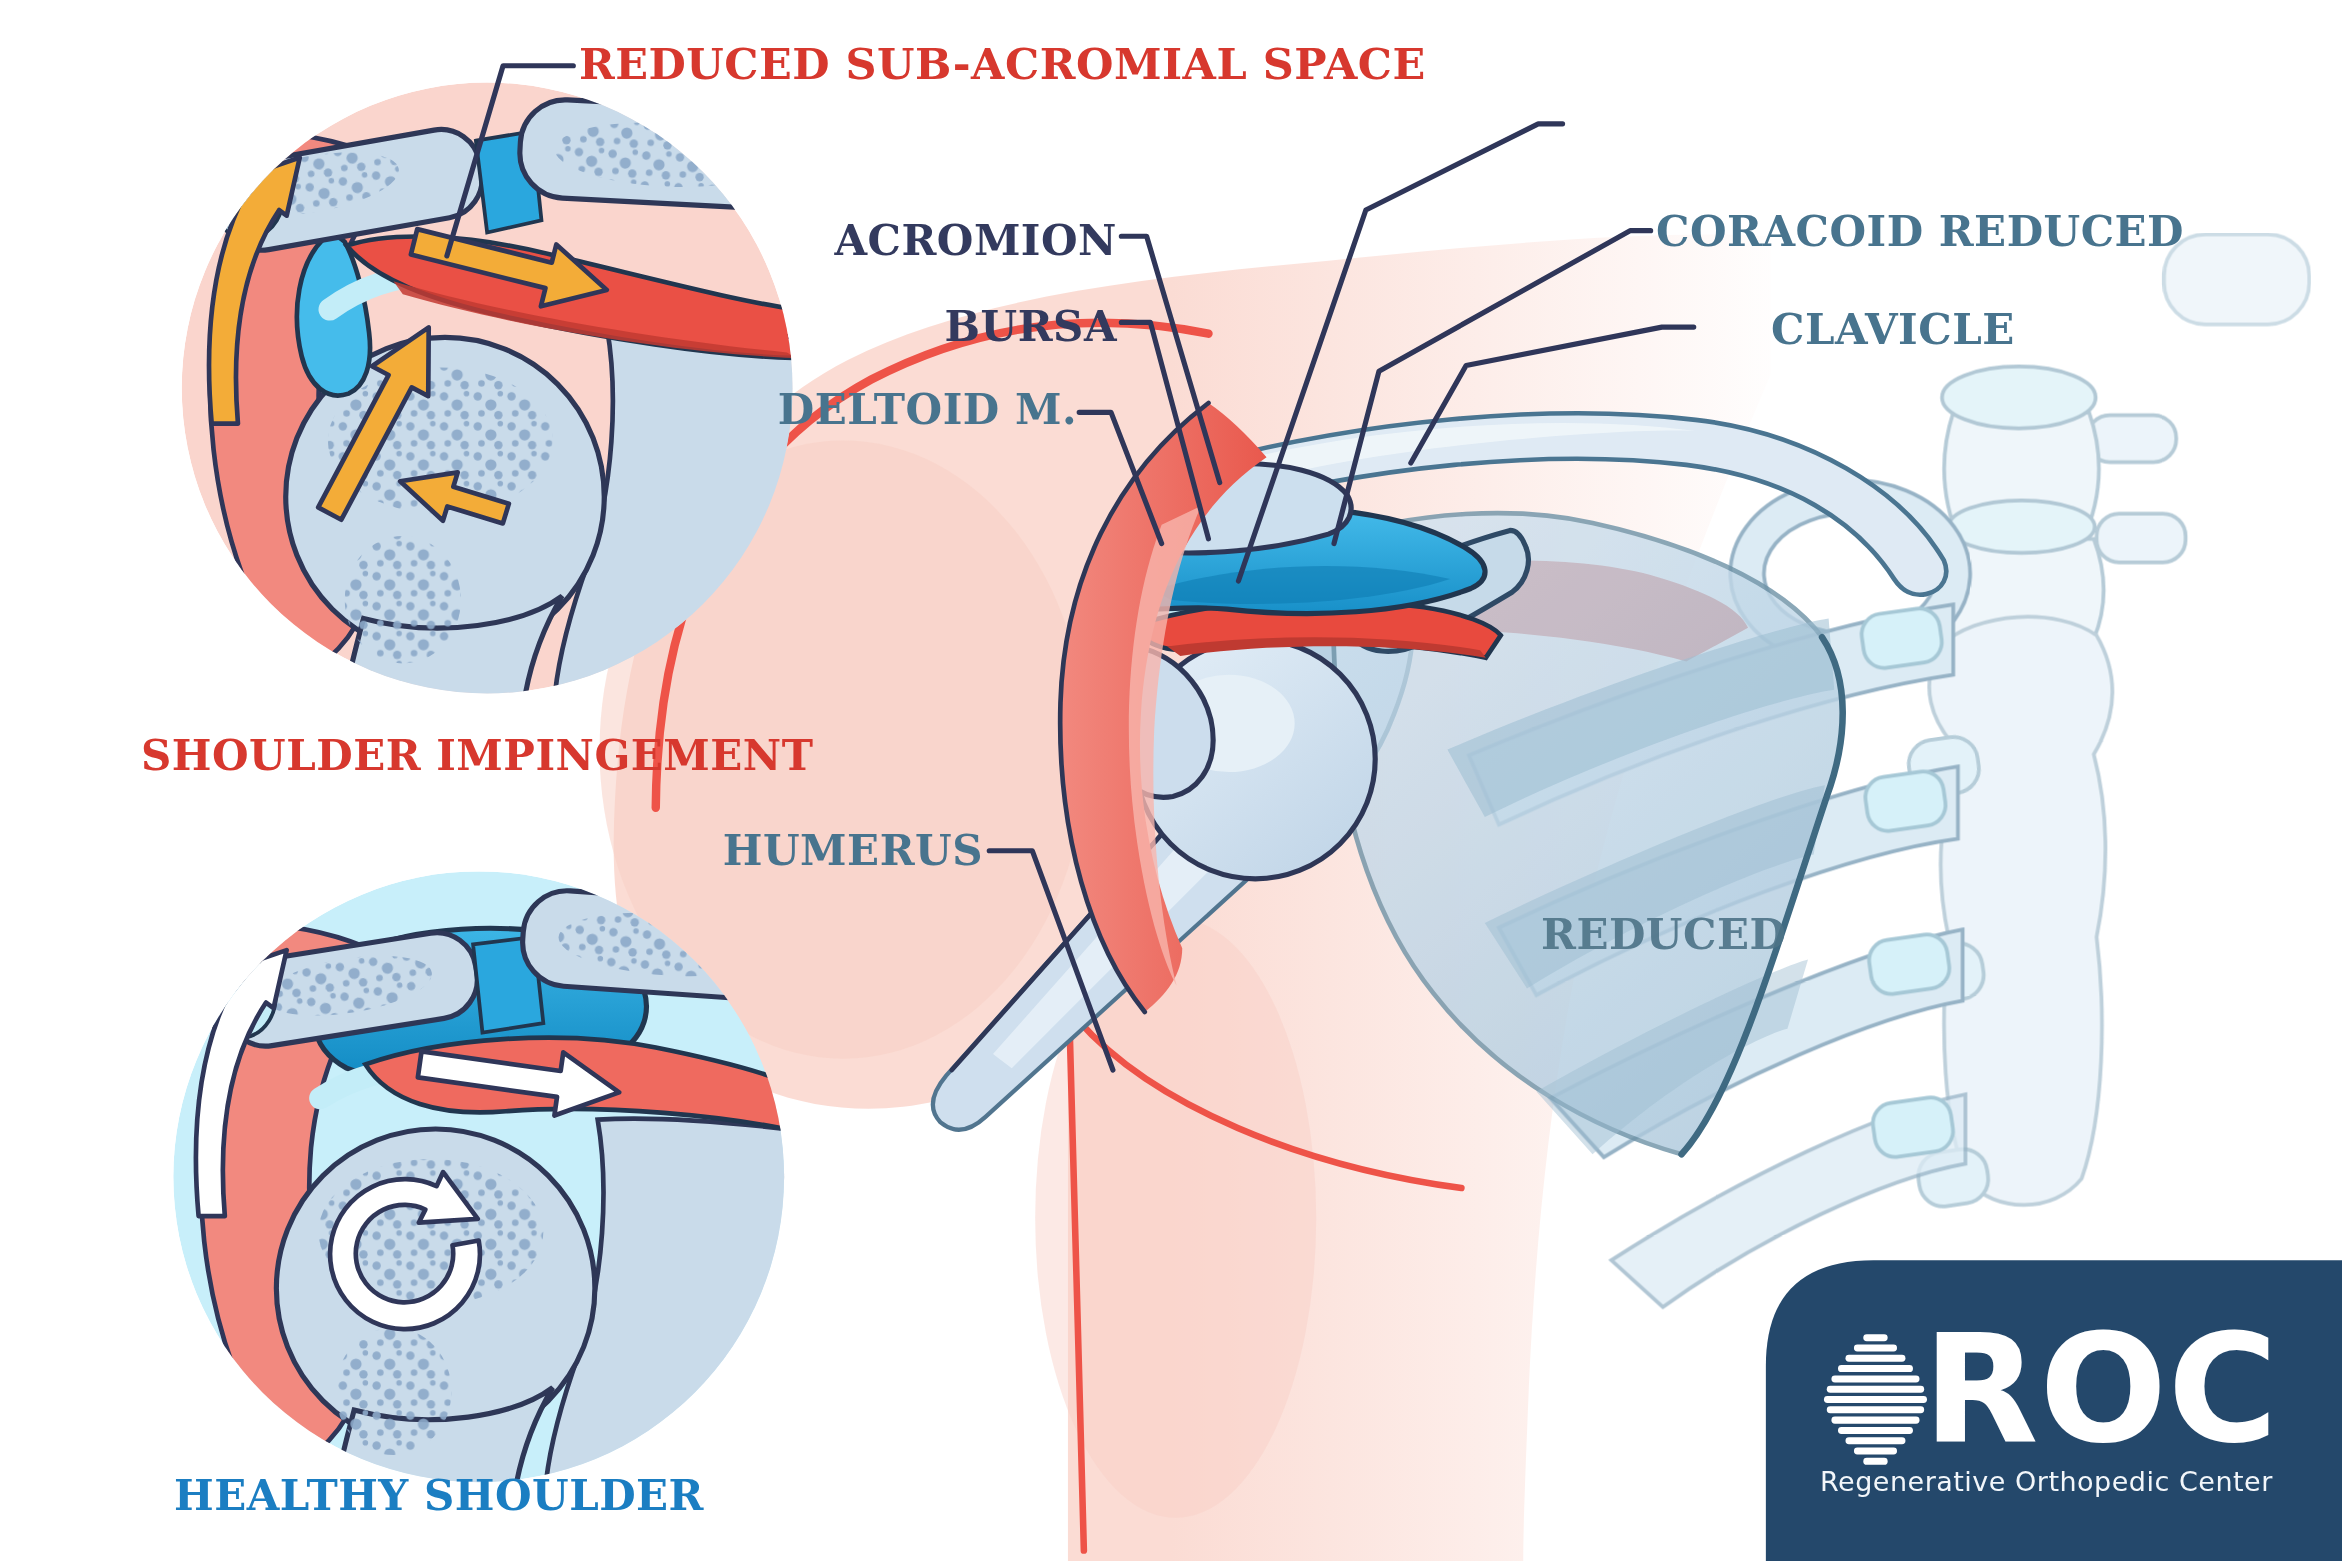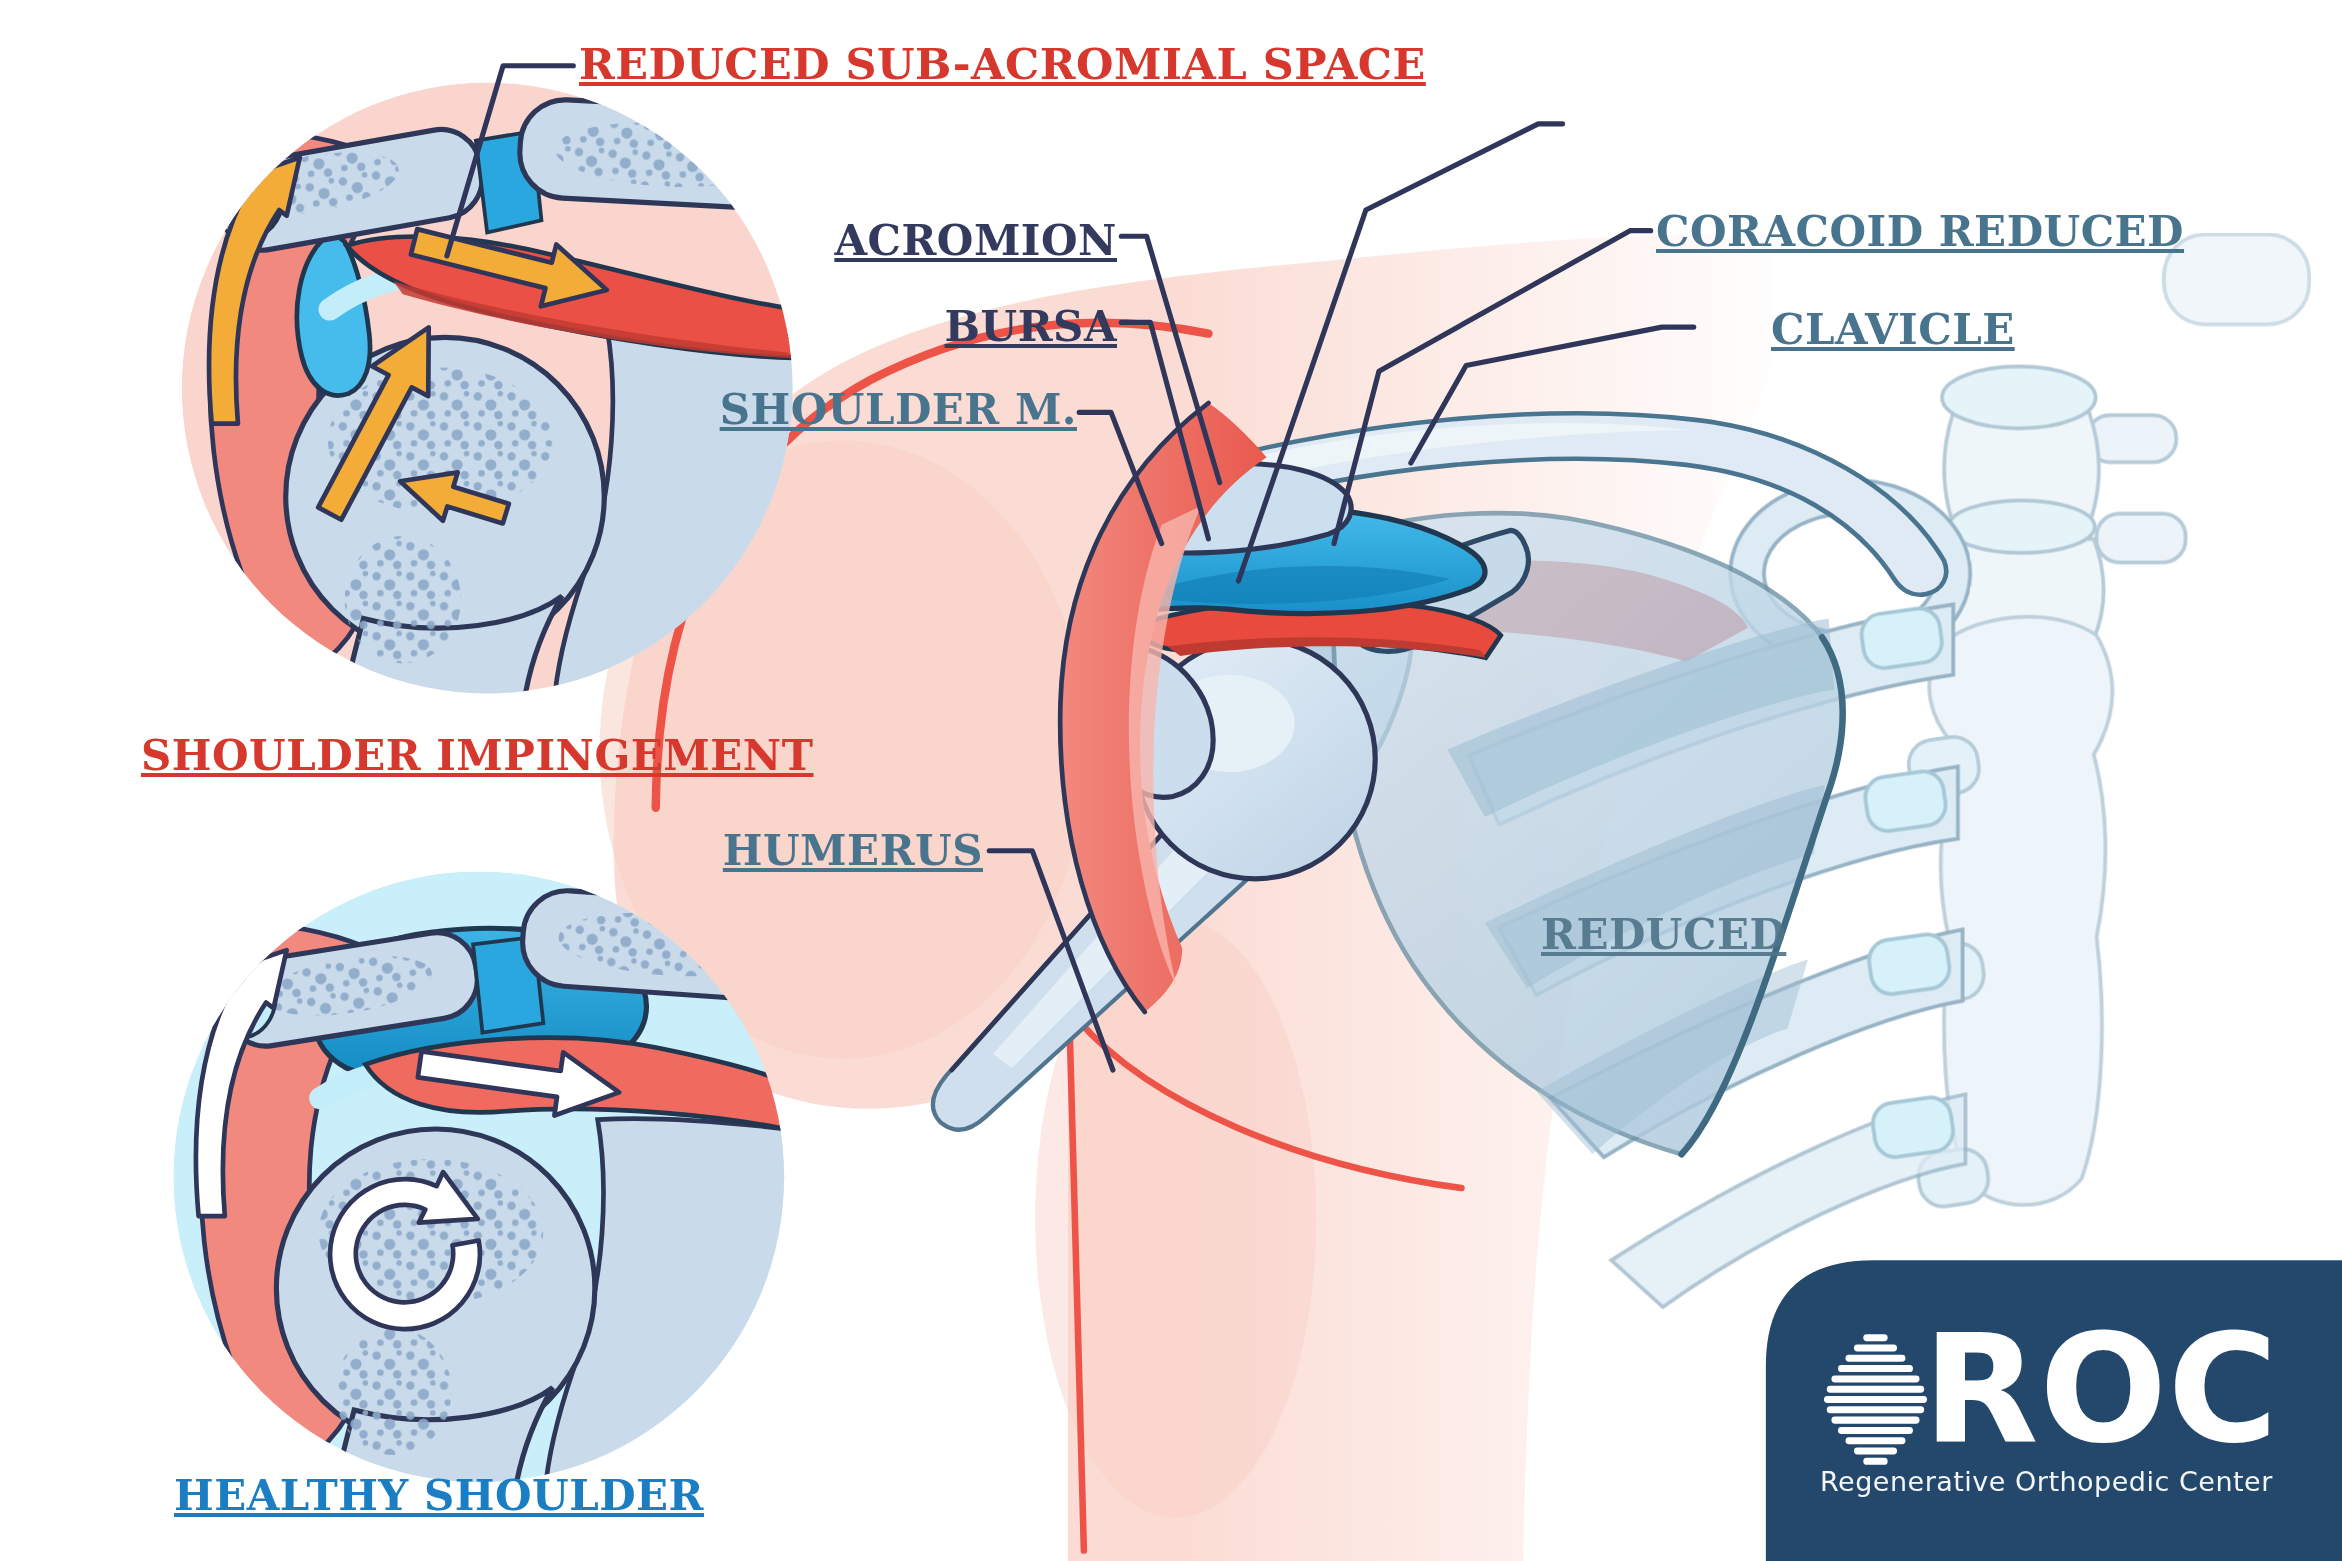--- a/index.html
+++ b/index.html
@@ -1,20 +1,20 @@
 <!DOCTYPE html>
 <html style="font-size:15px"><head>
 <meta charset="utf-8">
 <style>
   html,body{margin:0;padding:0;background:#fff;}
   #stage{position:relative;width:2342px;height:1562px;background:#ffffff;overflow:hidden;
          font-family:"DejaVu Serif","Liberation Serif",serif;}
   #art{position:absolute;left:0;top:0;}
   .lbl{position:absolute;font-weight:700;font-size:42px;line-height:1.1;white-space:nowrap;
-       letter-spacing:0.5px;text-decoration:underline;}
+       letter-spacing:0.5px;}
   .red{color:#d7382e;}
   .navy{color:#333a5e;}
   .steel{color:#48748e;}
   .blue{color:#1b7ec2;}
   .scap{color:#4d7387;opacity:.9;}
   .caption{text-align:left;width:637px;}
   .logo-name{position:absolute;left:1923px;top:1314px;color:#ffffff;
        font-family:"DejaVu Sans","Liberation Sans",sans-serif;font-weight:700;
        font-size:150px;line-height:1;letter-spacing:0.9px;}
   .logo-tag{position:absolute;left:1820px;top:1466px;color:#f2f6fa;
@@ -313,21 +313,21 @@
       <rect x="1970" y="1534" width="64" height="7.5" rx="3.7"></rect>
       <rect x="1979" y="1545" width="46" height="7.5" rx="3.7"></rect>
       <rect x="1989" y="1556" width="26" height="7.5" rx="3.7"></rect>
     </g>
   </g>
 </svg>
 
 <div class="lbl red" style="left:579px;top:41px;font-size:43px;">REDUCED SUB-ACROMIAL SPACE</div>
 <div class="lbl navy" style="right:1225px;top:218px;">ACROMION</div>
 <div class="lbl navy" style="right:1225px;top:304px;">BURSA</div>
-<div class="lbl steel" style="right:1265px;top:387px;">SHOULDER M.</div>
+<div class="lbl steel" style="right:1265px;top:387px;">DELTOID M.</div>
 <div class="lbl steel" style="left:1656px;top:209px;">CORACOID REDUCED</div>
 <div class="lbl steel" style="left:1771px;top:307px;">CLAVICLE</div>
 <div class="lbl steel" style="right:1359px;top:828px;">HUMERUS</div>
 <div class="lbl scap" style="left:1541px;top:912px;">REDUCED</div>
 <div class="lbl red caption" style="left:141px;top:733px;">SHOULDER IMPINGEMENT</div>
 <div class="lbl blue caption" style="left:174px;top:1473px;">HEALTHY SHOULDER</div>
 
 <div class="logo-name">ROC</div>
 <div class="logo-tag">Regenerative Orthopedic Center</div>
 

